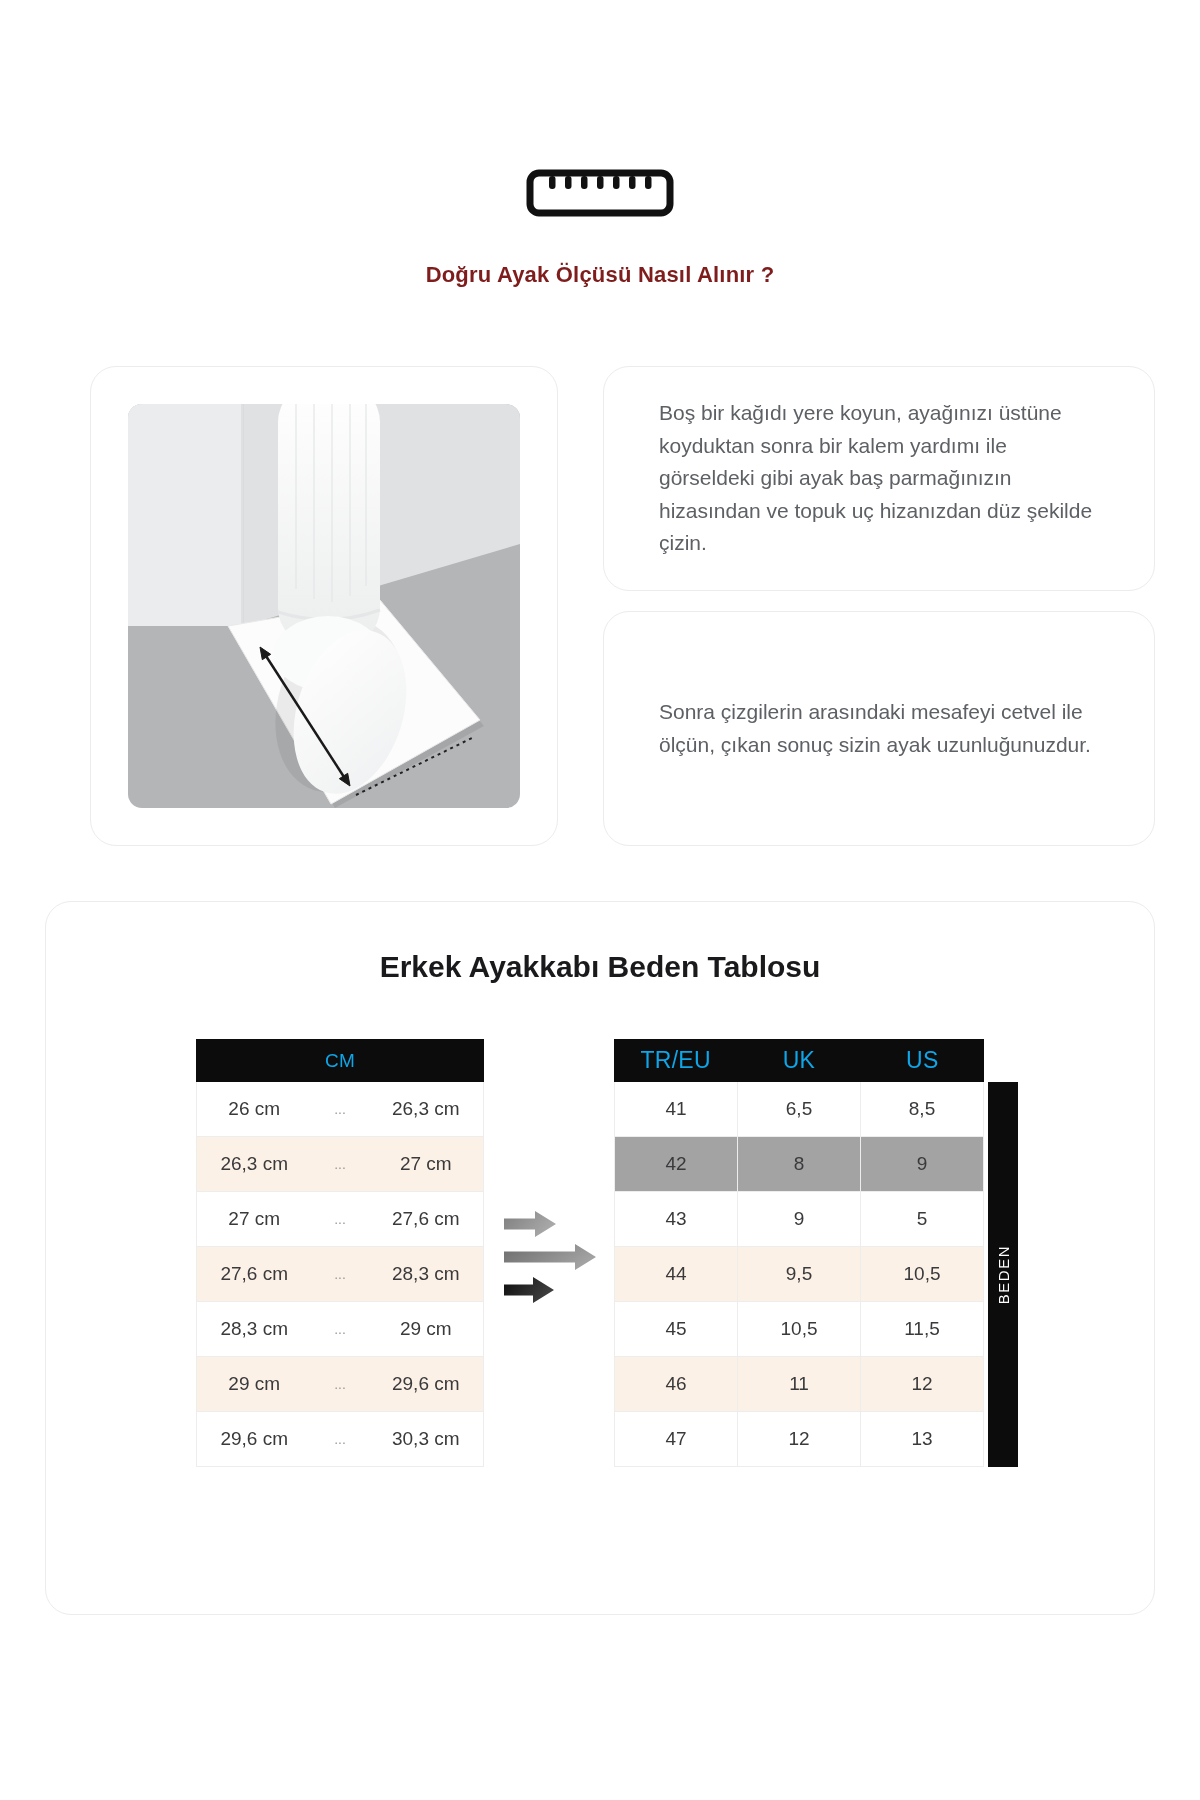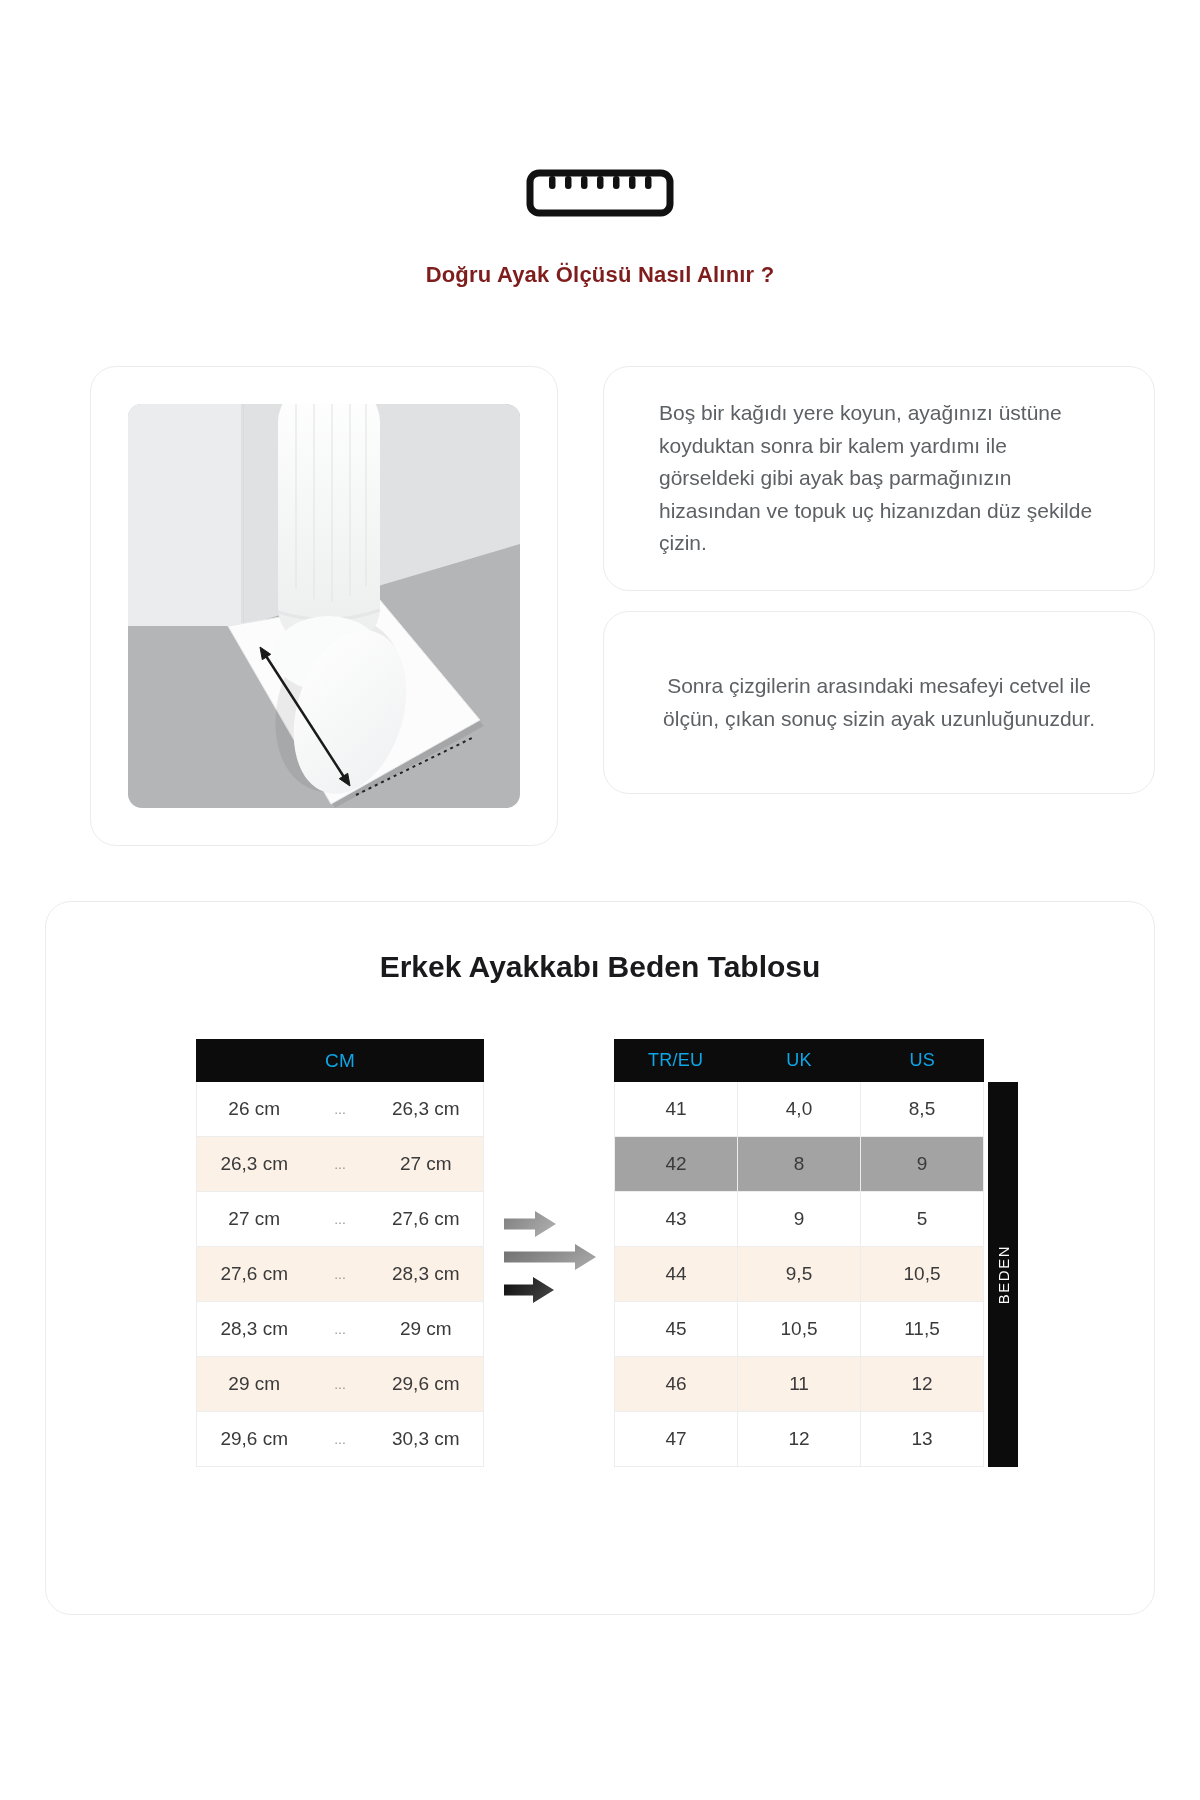--- a/index.html
+++ b/index.html
@@ -13,31 +13,31 @@
     text-align:center;font-size:22px;font-weight:bold;color:#7f1d1d;
     margin:44px 0 0 0;letter-spacing:.2px;
   }
   .top-section{display:flex;gap:45px;margin:78px 45px 0 45px;padding-left:45px;}
   .card{background:#fff;border:1px solid #ececec;border-radius:26px;box-sizing:border-box;}
   .photo-card{width:468px;height:480px;flex:none;display:flex;align-items:center;justify-content:center;}
   .photo-frame{width:392px;height:404px;border-radius:14px;overflow:hidden;position:relative;}
   .right-col{flex:1;display:flex;flex-direction:column;gap:20px;}
   .text-card{display:flex;align-items:center;padding:0 55px;}
   .text-card.first{height:225px;}
-  .text-card.second{height:183px;text-align:center;}
+  .text-card.second{height:235px;}
   .instruction-text{font-size:21px;line-height:1.55;color:#5d6064;}
   .bottom-card{margin:55px 45px 0 45px;height:714px;border-radius:26px;border:1px solid #ececec;box-sizing:border-box;}
   .section-title{text-align:center;font-size:30px;font-weight:bold;color:#1a1a1c;margin:48px 0 0 0;}
   .tables-row{display:flex;align-items:flex-start;margin-top:55px;padding-left:150px;}
   .dtable{box-sizing:border-box;}
   .cm-table{width:288px;}
   .intl-table{width:370px;}
   .theader{height:43px;background:#0c0c0c;color:#0ea5e9;display:flex;align-items:center;justify-content:center;font-size:19px;font-weight:normal;letter-spacing:.3px;}
   .intl-table .theader{justify-content:space-between;padding:0;}
-  .intl-table .theader .hcell{flex:1;display:flex;align-items:center;justify-content:center;font-size:18px;}
+  .intl-table .theader .hcell{flex:1;display:flex;align-items:center;justify-content:center;font-size:23px;}
   .trow{height:55px;display:flex;align-items:stretch;background:#fff;border:1px solid #ededed;border-top:none;box-sizing:border-box;}
   .tcell{display:flex;align-items:center;justify-content:center;font-size:19px;color:#3a3a3c;}
   .cm-table .tcell:nth-child(1){width:40%;}
   .cm-table .tcell:nth-child(2){width:20%;font-size:14px;color:#9a9a9a;}
   .cm-table .tcell:nth-child(3){width:40%;}
   .intl-table .tcell{flex:1;}
   .intl-table .tcell + .tcell{border-left:1px solid #ededed;}
   .arrow-gap{width:130px;height:428px;position:relative;flex:none;}
   .arrows-svg{position:absolute;left:20px;top:172px;}
   .beden-bar{width:30px;height:385px;margin-top:43px;margin-left:4px;background:#0c0c0c;display:flex;align-items:center;justify-content:center;flex:none;}
@@ -191,21 +191,21 @@
     </div>
 
     <div class="dtable intl-table">
       <div class="theader" style="background: rgb(12, 12, 12);">
         <div class="hcell">TR/EU</div>
         <div class="hcell">UK</div>
         <div class="hcell">US</div>
       </div>
     <div class="trow">
           <div class="tcell">41</div>
-          <div class="tcell">4,0</div>
+          <div class="tcell">6,5</div>
           <div class="tcell">8,5</div>
         </div>
         <div class="trow alt" style="background: #a3a3a3;">
           <div class="tcell">42</div>
           <div class="tcell">8</div>
           <div class="tcell">9</div>
         </div>
         <div class="trow">
           <div class="tcell">43</div>
           <div class="tcell">9</div>

